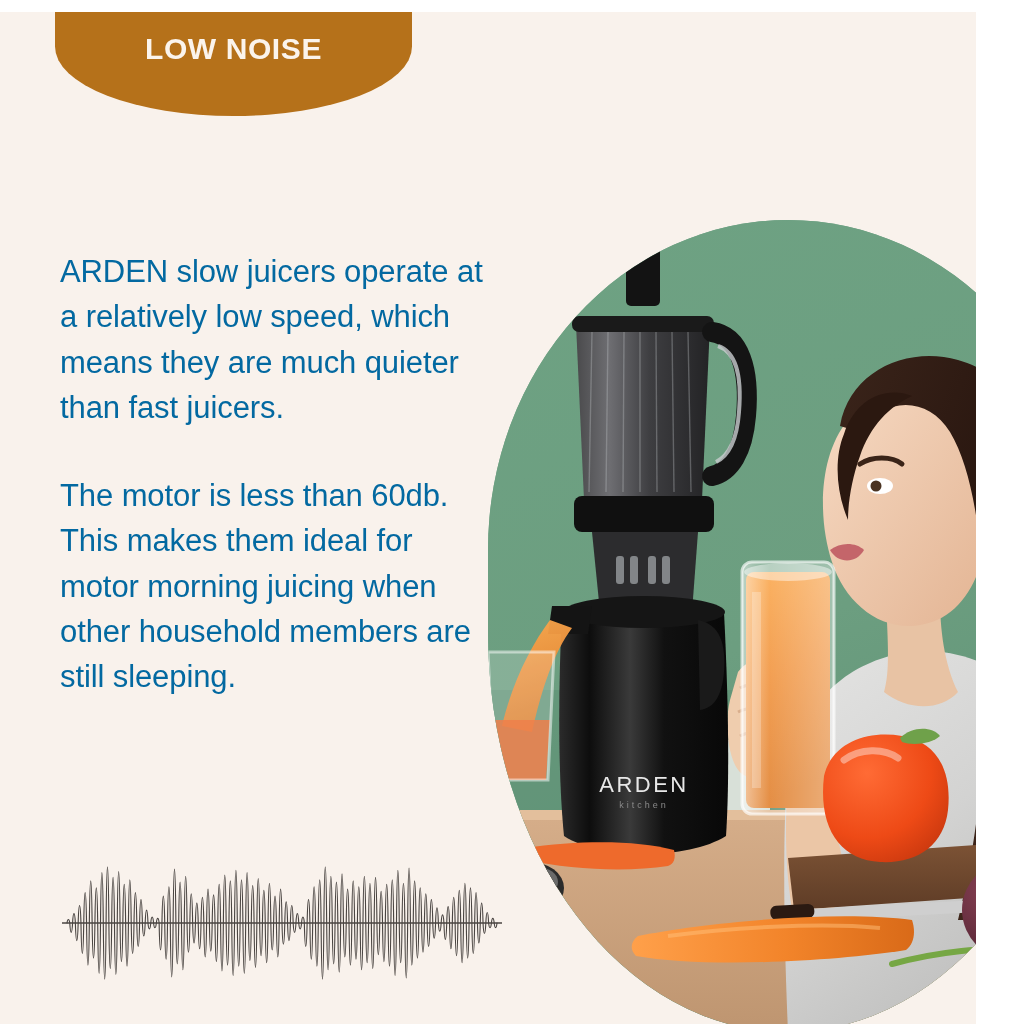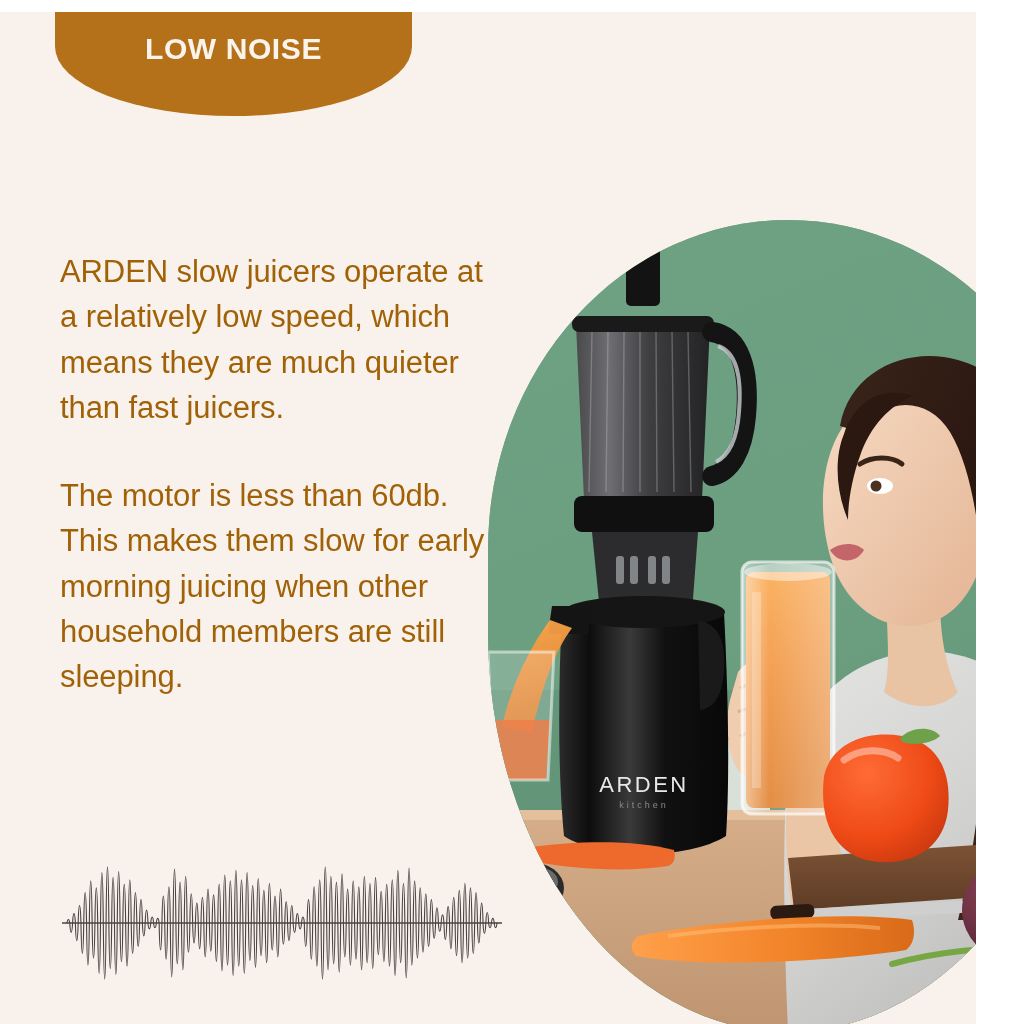--- a/index.html
+++ b/index.html
@@ -58,21 +58,21 @@
   }
 
   
   #copy {
     position: absolute;
     left: 60px;
     top: 237px;
     width: 425px;
   }
   .para {
-    color: #a16207;
+    color: #0369a1;
     font-size: 31px;
     line-height: 1.46;
     margin: 0;
     letter-spacing: -0.1px;
   }
   .para + .para {
     margin-top: 43px;
   }
 
   
@@ -104,21 +104,21 @@
 
 <div id="poster">
 
   <div id="badge">
     <span id="badge-label">LOW NOISE</span>
   </div>
 
 
   <div id="copy">
     <p class="para">ARDEN slow juicers operate at a relatively low speed, which means they are much quieter than fast juicers.</p>
-    <p class="para">The motor is less than 60db. This makes them slow for early morning juicing when other household members are still sleeping.</p>
+    <p class="para">The motor is less than 60db. This makes them ideal for motor morning juicing when other household members are still sleeping.</p>
   </div>
 
   <div id="waveform">
     <svg viewBox="0 0 448 170" preserveAspectRatio="none" xmlns="http://www.w3.org/2000/svg">
       <g>
         <line x1="4" y1="85" x2="444" y2="85" stroke="#4A4542" stroke-width="1.6"></line>
       </g>
       <g fill="none" stroke="#4A4542" stroke-width="1.15" stroke-linecap="round" stroke-linejoin="round">
         <path id="wavepath" d="M 9.00 85 C 9.67 80.32 11.12 80.32 11.79 85 C 12.46 97.48 13.91 97.48 14.58 85 C 15.25 72.52 16.71 72.52 17.38 85 C 18.05 108.40 19.50 108.40 20.17 85 C 20.84 61.60 22.29 61.60 22.96 85 C 23.63 125.56 25.08 125.56 25.75 85 C 26.42 44.44 27.88 44.44 28.55 85 C 29.22 141.16 30.67 141.16 31.34 85 C 32.01 28.84 33.46 28.84 34.13 85 C 34.80 131.80 36.25 131.80 36.92 85 C 37.59 38.20 39.04 38.20 39.71 85 C 40.38 152.08 41.84 152.08 42.51 85 C 43.18 17.92 44.63 17.92 45.30 85 C 45.97 159.88 47.42 159.88 48.09 85 C 48.76 10.12 50.21 10.12 50.88 85 C 51.55 145.84 53.01 145.84 53.68 85 C 54.35 24.16 55.80 24.16 56.47 85 C 57.14 153.64 58.59 153.64 59.26 85 C 59.93 16.36 61.38 16.36 62.05 85 C 62.72 136.48 64.17 136.48 64.84 85 C 65.51 33.52 66.97 33.52 67.64 85 C 68.31 142.72 69.76 142.72 70.43 85 C 71.10 27.28 72.55 27.28 73.22 85 C 73.89 125.56 75.34 125.56 76.01 85 C 76.68 44.44 78.14 44.44 78.81 85 C 79.48 116.20 80.93 116.20 81.60 85 C 82.27 53.80 83.72 53.80 84.39 85 C 85.06 102.16 86.51 102.16 87.18 85 C 87.85 67.84 89.30 67.84 89.97 85 C 90.64 92.80 92.10 92.80 92.77 85 C 93.44 77.20 94.89 77.20 95.56 85 C 96.23 91.24 97.68 91.24 98.35 85 C 99.02 78.76 100.47 78.76 101.14 85 C 101.81 120.88 103.26 120.88 103.94 85 C 104.61 49.12 106.06 49.12 106.73 85 C 107.40 133.36 108.85 133.36 109.52 85 C 110.19 36.64 111.64 36.64 112.31 85 C 112.98 156.76 114.43 156.76 115.10 85 C 115.77 13.24 117.23 13.24 117.90 85 C 118.57 139.60 120.02 139.60 120.69 85 C 121.36 30.40 122.81 30.40 123.48 85 C 124.15 147.40 125.60 147.40 126.27 85 C 126.94 22.60 128.39 22.60 129.06 85 C 129.74 124.00 131.19 124.00 131.86 85 C 132.53 46.00 133.98 46.00 134.65 85 C 135.32 111.52 136.77 111.52 137.44 85 C 138.11 58.48 139.56 58.48 140.23 85 C 140.90 119.32 142.36 119.32 143.03 85 C 143.70 50.68 145.15 50.68 145.82 85 C 146.49 130.24 147.94 130.24 148.61 85 C 149.28 39.76 150.73 39.76 151.40 85 C 152.07 122.44 153.52 122.44 154.19 85 C 154.86 47.56 156.32 47.56 156.99 85 C 157.66 136.48 159.11 136.48 159.78 85 C 160.45 33.52 161.90 33.52 162.57 85 C 163.24 148.96 164.69 148.96 165.36 85 C 166.03 21.04 167.49 21.04 168.16 85 C 168.83 141.16 170.28 141.16 170.95 85 C 171.62 28.84 173.07 28.84 173.74 85 C 174.41 155.20 175.86 155.20 176.53 85 C 177.20 14.80 178.65 14.80 179.32 85 C 179.99 142.72 181.45 142.72 182.12 85 C 182.79 27.28 184.24 27.28 184.91 85 C 185.58 152.08 187.03 152.08 187.70 85 C 188.37 17.92 189.82 17.92 190.49 85 C 191.16 134.92 192.62 134.92 193.29 85 C 193.96 35.08 195.41 35.08 196.08 85 C 196.75 144.28 198.20 144.28 198.87 85 C 199.54 25.72 200.99 25.72 201.66 85 C 202.33 128.68 203.78 128.68 204.45 85 C 205.12 41.32 206.58 41.32 207.25 85 C 207.92 138.04 209.37 138.04 210.04 85 C 210.71 31.96 212.16 31.96 212.83 85 C 213.50 120.88 214.95 120.88 215.62 85 C 216.29 49.12 217.75 49.12 218.42 85 C 219.09 130.24 220.54 130.24 221.21 85 C 221.88 39.76 223.33 39.76 224.00 85 C 224.67 113.08 226.12 113.08 226.79 85 C 227.46 56.92 228.91 56.92 229.58 85 C 230.25 108.40 231.71 108.40 232.38 85 C 233.05 61.60 234.50 61.60 235.17 85 C 235.84 97.48 237.29 97.48 237.96 85 C 238.63 72.52 240.08 72.52 240.75 85 C 241.42 92.80 242.88 92.80 243.55 85 C 244.22 77.20 245.67 77.20 246.34 85 C 247.01 116.20 248.46 116.20 249.13 85 C 249.80 53.80 251.25 53.80 251.92 85 C 252.59 133.36 254.04 133.36 254.71 85 C 255.38 36.64 256.84 36.64 257.51 85 C 258.18 142.72 259.63 142.72 260.30 85 C 260.97 27.28 262.42 27.28 263.09 85 C 263.76 159.88 265.21 159.88 265.88 85 C 266.55 10.12 268.01 10.12 268.68 85 C 269.35 147.40 270.80 147.40 271.47 85 C 272.14 22.60 273.59 22.60 274.26 85 C 274.93 139.60 276.38 139.60 277.05 85 C 277.72 30.40 279.17 30.40 279.84 85 C 280.51 150.52 281.97 150.52 282.64 85 C 283.31 19.48 284.76 19.48 285.43 85 C 286.10 130.24 287.55 130.24 288.22 85 C 288.89 39.76 290.34 39.76 291.01 85 C 291.68 141.16 293.14 141.16 293.81 85 C 294.48 28.84 295.93 28.84 296.60 85 C 297.27 133.36 298.72 133.36 299.39 85 C 300.06 36.64 301.51 36.64 302.18 85 C 302.85 147.40 304.30 147.40 304.97 85 C 305.64 22.60 307.10 22.60 307.77 85 C 308.44 138.04 309.89 138.04 310.56 85 C 311.23 31.96 312.68 31.96 313.35 85 C 314.02 145.84 315.47 145.84 316.14 85 C 316.81 24.16 318.26 24.16 318.94 85 C 319.61 127.12 321.06 127.12 321.73 85 C 322.40 42.88 323.85 42.88 324.52 85 C 325.19 136.48 326.64 136.48 327.31 85 C 327.98 33.52 329.43 33.52 330.10 85 C 330.77 142.72 332.23 142.72 332.90 85 C 333.57 27.28 335.02 27.28 335.69 85 C 336.36 155.20 337.81 155.20 338.48 85 C 339.15 14.80 340.60 14.80 341.27 85 C 341.94 138.04 343.39 138.04 344.06 85 C 344.74 31.96 346.19 31.96 346.86 85 C 347.53 158.32 348.98 158.32 349.65 85 C 350.32 11.68 351.77 11.68 352.44 85 C 353.11 141.16 354.56 141.16 355.23 85 C 355.90 28.84 357.36 28.84 358.03 85 C 358.70 131.80 360.15 131.80 360.82 85 C 361.49 38.20 362.94 38.20 363.61 85 C 364.28 124.00 365.73 124.00 366.40 85 C 367.07 46.00 368.52 46.00 369.19 85 C 369.86 116.20 371.32 116.20 371.99 85 C 372.66 53.80 374.11 53.80 374.78 85 C 375.45 105.28 376.90 105.28 377.57 85 C 378.24 64.72 379.69 64.72 380.36 85 C 381.03 95.92 382.49 95.92 383.16 85 C 383.83 74.08 385.28 74.08 385.95 85 C 386.62 106.84 388.07 106.84 388.74 85 C 389.41 63.16 390.86 63.16 391.53 85 C 392.20 119.32 393.65 119.32 394.32 85 C 394.99 50.68 396.45 50.68 397.12 85 C 397.79 128.68 399.24 128.68 399.91 85 C 400.58 41.32 402.03 41.32 402.70 85 C 403.37 138.04 404.82 138.04 405.49 85 C 406.16 31.96 407.62 31.96 408.29 85 C 408.96 131.80 410.41 131.80 411.08 85 C 411.75 38.20 413.20 38.20 413.87 85 C 414.54 125.56 415.99 125.56 416.66 85 C 417.33 44.44 418.78 44.44 419.45 85 C 420.12 111.52 421.58 111.52 422.25 85 C 422.92 58.48 424.37 58.48 425.04 85 C 425.71 99.04 427.16 99.04 427.83 85 C 428.50 70.96 429.95 70.96 430.62 85 C 431.29 91.24 432.75 91.24 433.42 85 C 434.09 78.76 435.54 78.76 436.21 85 C 436.88 91.24 438.33 91.24 439.00 85 "></path>
       </g>

